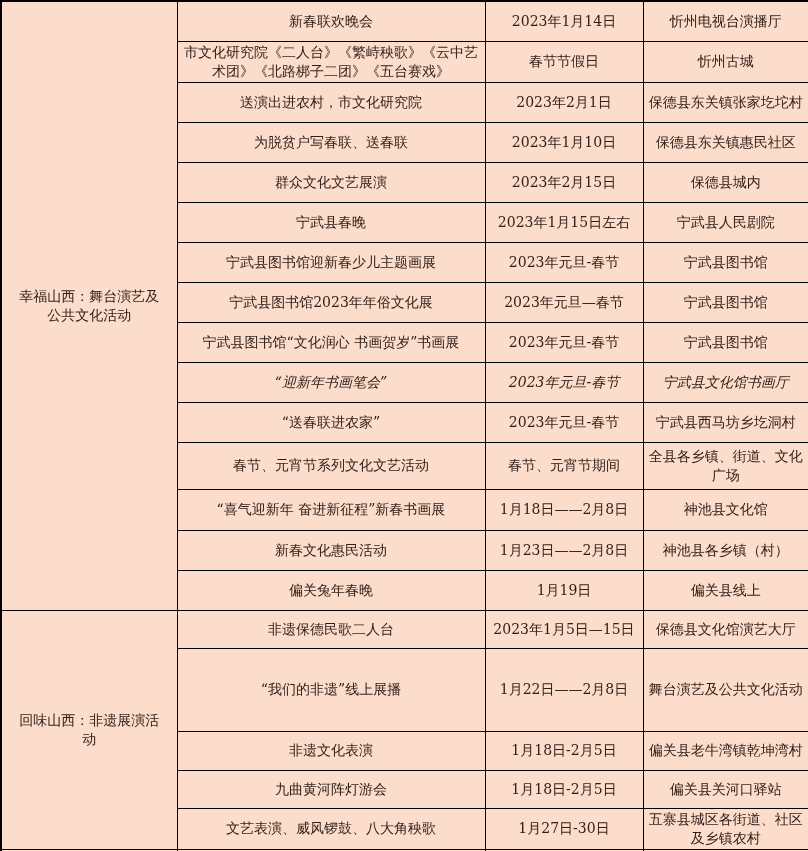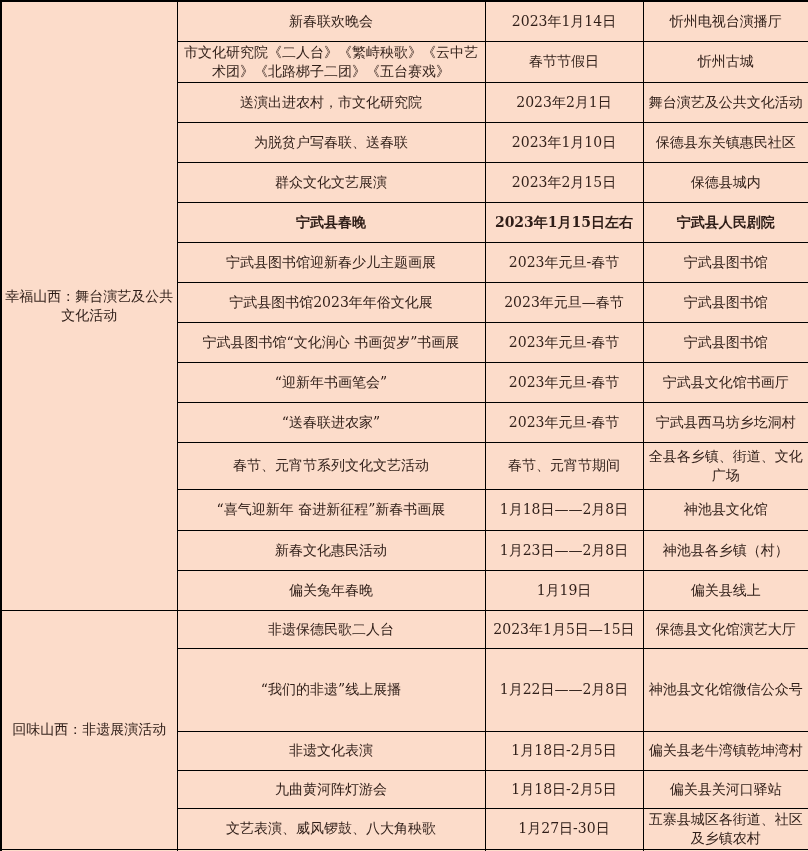--- a/index.html
+++ b/index.html
@@ -22,21 +22,21 @@
     border: 1px solid var(--line, #000);
     text-align: center;
     vertical-align: middle;
     font-size: 14px;
     line-height: 19px;
     color: var(--fg, #2f1e18);
     padding: 1px 3px;
     word-break: break-all;
     overflow: hidden;
   }
-  td.category { padding: 1px 2px; }
+  td.category { padding: 1px 11px; }
   td.event    { padding: 1px 4px; }
 </style>
 </head>
 <body style="--bg: #fcdcca; --fg: #2f1e18; --line: #000000;">
 
 <table class="events">
   <colgroup>
     <col style="width:176px">
     <col style="width:308px">
     <col style="width:158px">
@@ -50,53 +50,53 @@
         <td class="location">忻州电视台演播厅</td>
       </tr>
       <tr style="height: 41px;">
         <td class="event">市文化研究院《二人台》《繁峙秧歌》《云中艺术团》《北路梆子二团》《五台赛戏》</td>
         <td class="date">春节节假日</td>
         <td class="location">忻州古城</td>
       </tr>
       <tr style="height: 40px;">
         <td class="event">送演出进农村，市文化研究院</td>
         <td class="date">2023年2月1日</td>
-        <td class="location">舞台演艺及公共文化活动</td>
+        <td class="location">保德县东关镇张家圪坨村</td>
       </tr>
       <tr style="height: 40px;">
         <td class="event">为脱贫户写春联、送春联</td>
         <td class="date">2023年1月10日</td>
         <td class="location">保德县东关镇惠民社区</td>
       </tr>
       <tr style="height: 40px;">
         <td class="event">群众文化文艺展演</td>
         <td class="date">2023年2月15日</td>
         <td class="location">保德县城内</td>
       </tr>
-      <tr style="height: 40px; font-weight: bold;">
+      <tr style="height: 40px;">
         <td class="event">宁武县春晚</td>
         <td class="date">2023年1月15日左右</td>
         <td class="location">宁武县人民剧院</td>
       </tr>
       <tr style="height: 40px;">
         <td class="event">宁武县图书馆迎新春少儿主题画展</td>
         <td class="date">2023年元旦-春节</td>
         <td class="location">宁武县图书馆</td>
       </tr>
       <tr style="height: 40px;">
         <td class="event">宁武县图书馆2023年年俗文化展</td>
         <td class="date">2023年元旦—春节</td>
         <td class="location">宁武县图书馆</td>
       </tr>
       <tr style="height: 40px;">
         <td class="event">宁武县图书馆“文化润心 书画贺岁”书画展</td>
         <td class="date">2023年元旦-春节</td>
         <td class="location">宁武县图书馆</td>
       </tr>
-      <tr style="height: 40px;">
+      <tr style="height: 40px; font-style: italic;">
         <td class="event">“迎新年书画笔会”</td>
         <td class="date">2023年元旦-春节</td>
         <td class="location">宁武县文化馆书画厅</td>
       </tr>
       <tr style="height: 40px;">
         <td class="event">“送春联进农家”</td>
         <td class="date">2023年元旦-春节</td>
         <td class="location">宁武县西马坊乡圪洞村</td>
       </tr>
       <tr style="height: 47px; padding-left: 10px;">
@@ -121,21 +121,21 @@
       </tr>
       <tr style="height: 38px;">
         <td rowspan="5" class="category">回味山西：非遗展演活动</td>
         <td class="event">非遗保德民歌二人台</td>
         <td class="date">2023年1月5日—15日</td>
         <td class="location">保德县文化馆演艺大厅</td>
       </tr>
       <tr style="height: 83px;">
         <td class="event">“我们的非遗”线上展播</td>
         <td class="date">1月22日——2月8日</td>
-        <td class="location">神池县文化馆微信公众号</td>
+        <td class="location">舞台演艺及公共文化活动</td>
       </tr>
       <tr style="height: 39px;">
         <td class="event">非遗文化表演</td>
         <td class="date">1月18日-2月5日</td>
         <td class="location">偏关县老牛湾镇乾坤湾村</td>
       </tr>
       <tr style="height: 38px;">
         <td class="event">九曲黄河阵灯游会</td>
         <td class="date">1月18日-2月5日</td>
         <td class="location">偏关县关河口驿站</td>

